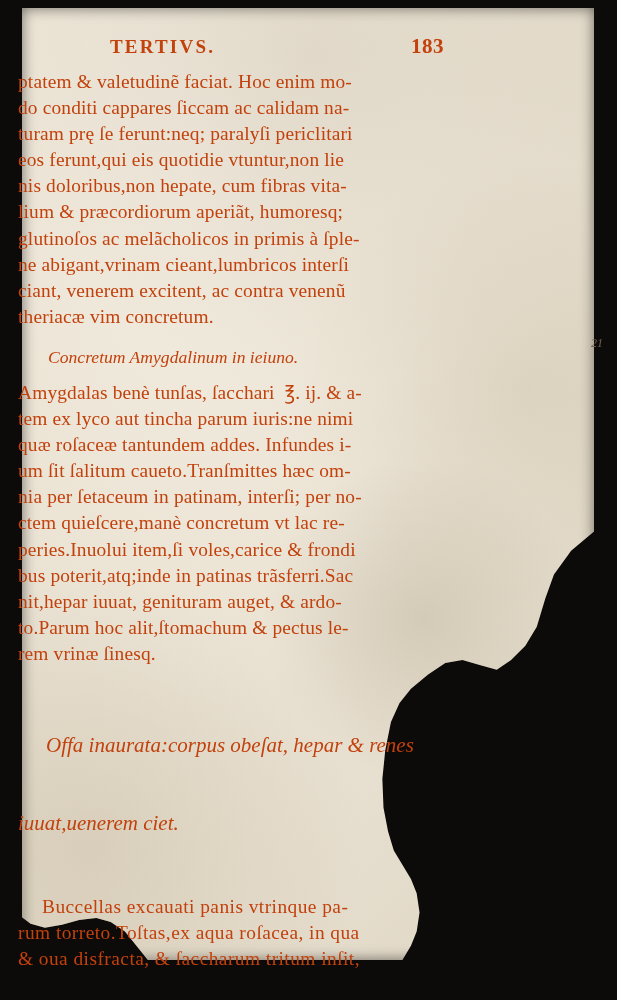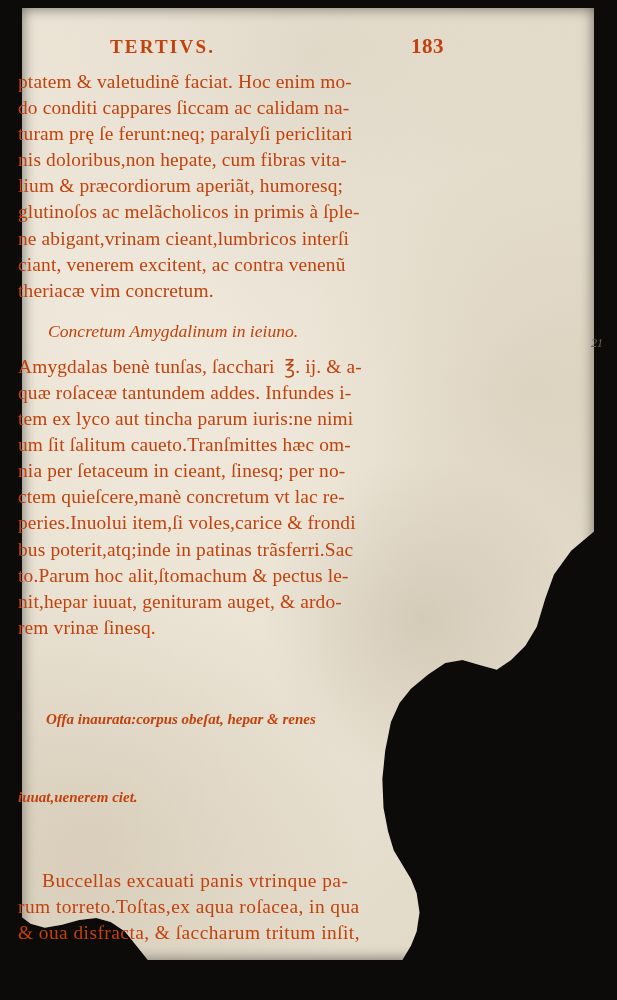--- a/index.html
+++ b/index.html
@@ -127,24 +127,23 @@
     margin-top: 14px;
     margin-bottom: 10px;
     white-space: pre;
   }
 
   .gap-sm { height: 6px; }
   .gap-md { height: 13px; }
 
   .italic-block {
     font-style: italic;
-    font-size: 15px;
+    font-size: 21px;
     line-height: 26px;
     white-space: pre;
-    font-weight: bold;
   }
   .italic-block .l1 { padding-left: 28px; }
 
   .indent { padding-left: 24px; }
 
   .shelf {
     position: absolute;
     right: 14px;
     top: 336px;
     font-size: 12px;
@@ -164,41 +163,42 @@
 
     <div class="runhead">
       <span class="title">TERTIVS.</span>
       <span class="folio">183</span>
     </div>
 
     <div class="para">
       <div class="line">ptatem &amp; valetudinẽ faciat. Hoc enim mo-</div>
       <div class="line">do conditi cappares ſiccam ac calidam na-</div>
       <div class="line">turam prę ſe ferunt:neq; paralyſi periclitari</div>
+      <div class="line">eos ferunt,qui eis quotidie vtuntur,non lie</div>
       <div class="line">nis doloribus,non hepate, cum fibras vita-</div>
       <div class="line">lium &amp; præcordiorum aperiãt, humoresq;</div>
       <div class="line">glutinoſos ac melãcholicos in primis à ſple-</div>
       <div class="line">ne abigant,vrinam cieant,lumbricos interſi</div>
       <div class="line">ciant, venerem excitent, ac contra venenũ</div>
       <div class="line">theriacæ vim concretum.</div>
     </div>
 
     <div class="heading-italic">Concretum Amygdalinum in ieiuno.</div>
 
     <div class="para">
       <div class="line">Amygdalas benè tunſas, ſacchari  ℥. ij. &amp; a-</div>
+      <div class="line">tem ex lyco aut tincha parum iuris:ne nimi</div>
       <div class="line">quæ roſaceæ tantundem addes. Infundes i-</div>
-      <div class="line">tem ex lyco aut tincha parum iuris:ne nimi</div>
       <div class="line">um ſit ſalitum caueto.Tranſmittes hæc om-</div>
-      <div class="line">nia per ſetaceum in cieant, ſinesq; per no-</div>
+      <div class="line">nia per ſetaceum in patinam, interſi; per no-</div>
       <div class="line">ctem quieſcere,manè concretum vt lac re-</div>
       <div class="line">peries.Inuolui item,ſi voles,carice &amp; frondi</div>
       <div class="line">bus poterit,atq;inde in patinas trãsferri.Sac</div>
+      <div class="line">nit,hepar iuuat, genituram auget, &amp; ardo-</div>
       <div class="line">to.Parum hoc alit,ſtomachum &amp; pectus le-</div>
-      <div class="line">nit,hepar iuuat, genituram auget, &amp; ardo-</div>
       <div class="line">rem vrinæ ſinesq.</div>
     </div>
 
     <div class="gap-md"></div>
 
     <div class="italic-block">
       <div class="l1">Offa inaurata:corpus obeſat, hepar &amp; renes</div>
       <div>iuuat,uenerem ciet.</div>
     </div>
 

